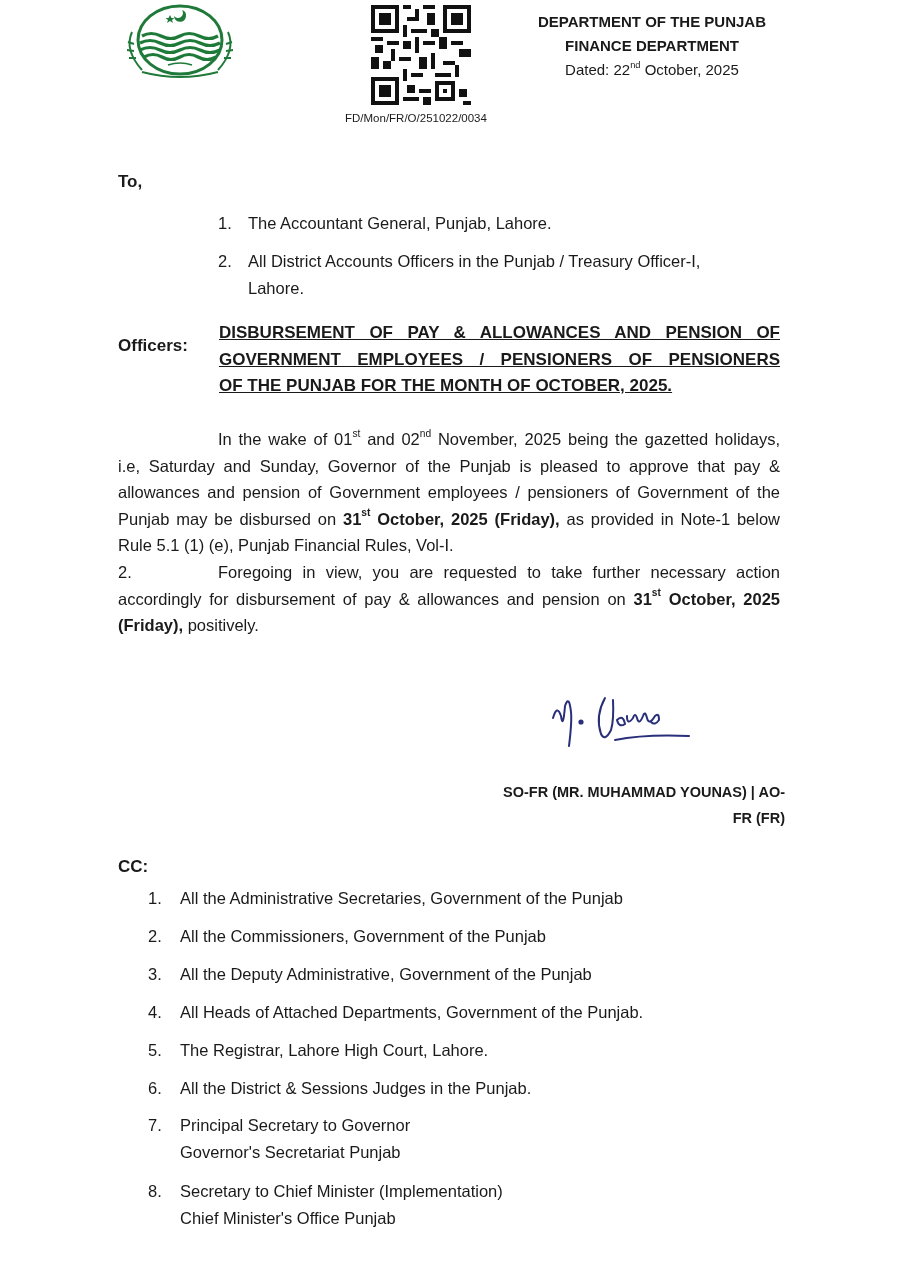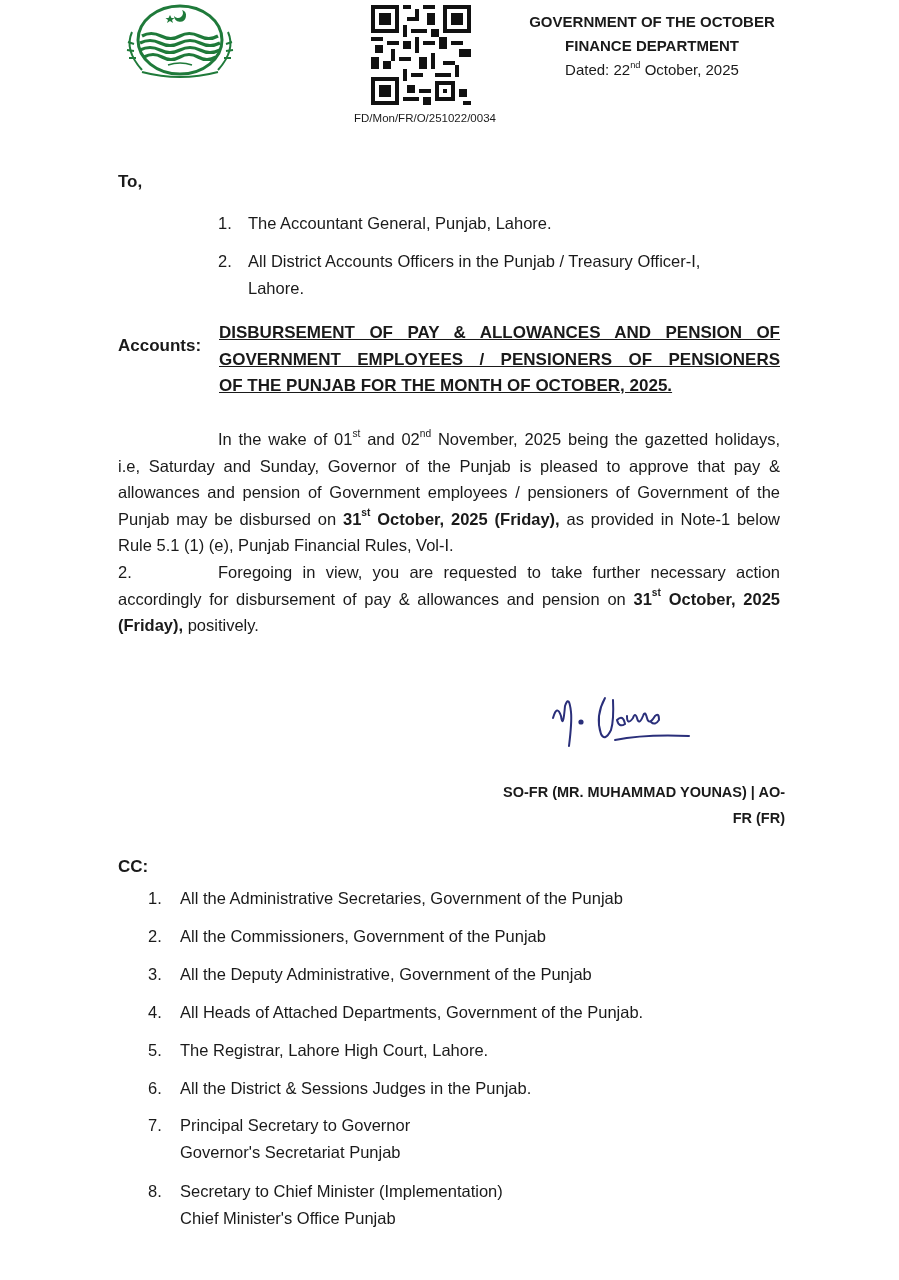--- a/index.html
+++ b/index.html
@@ -1,20 +1,20 @@
 <!DOCTYPE html>
 <html><head>
 <meta charset="utf-8">
 <style>
   html,body{margin:0;padding:0;background:#ffffff;}
   body{width:899px;height:1280px;position:relative;overflow:hidden;font-family:"Liberation Sans",sans-serif;color:#1a1a1a;font-size:16.5px;}
   .abs{position:absolute;}
   .logo{left:118px;top:2px;width:124px;height:80px;}
   .qr{left:371px;top:5px;width:100px;height:100px;}
-  .qr-code{left:345px;top:112px;font-size:11.5px;width:160px;text-align:center;}
+  .qr-code{left:345px;top:112px;font-size:11.5px;width:160px;}
   .hdr{left:512px;top:10px;width:280px;text-align:center;line-height:24px;font-size:15px;}
   .hdr .b{font-weight:bold;}
   sup{font-size:0.62em;line-height:0;position:relative;top:-0.15em;vertical-align:super;}
   .to{left:118px;top:172px;font-weight:bold;font-size:17px;}
   .addr{left:218px;width:540px;font-size:16.5px;line-height:27px;}
   .addr .n{position:absolute;left:0;}
   .addr .t{position:absolute;left:30px;width:520px;}
   .subj-label{left:118px;top:336px;font-weight:bold;font-size:17px;}
   .subj{left:219px;top:320px;width:561px;font-weight:bold;font-size:17px;line-height:26.5px;text-decoration:underline;text-align:justify;text-align-last:justify;}
   .subj .last{text-align-last:left;display:block;}
@@ -104,36 +104,36 @@
         <rect x="8" y="23" width="4" height="1"></rect>
         <rect x="13" y="23" width="2" height="2"></rect>
         <rect x="22" y="21" width="2" height="2"></rect>
         <rect x="23" y="24" width="2" height="1"></rect>
     </g>
   </svg>
 </div>
 <div class="abs qr-code">FD/Mon/FR/O/251022/0034</div>
 
 <div class="abs hdr">
-  <div class="b">GOVERNMENT OF THE OCTOBER</div>
+  <div class="b">DEPARTMENT OF THE PUNJAB</div>
   <div class="b">FINANCE DEPARTMENT</div>
   <div><span>Dated: 22</span><sup>nd</sup><span> October, 2025</span></div>
 </div>
 
 <div class="abs to">To,</div>
 <div class="abs addr" style="top:210px;height:27px;">
   <span class="n">1.</span>
   <span class="t">The Accountant General, Punjab, Lahore.</span>
 </div>
 <div class="abs addr" style="top:248px;height:54px;">
   <span class="n">2.</span>
   <span class="t"><span>All District Accounts Officers in the Punjab / Treasury Officer-I,</span><br><span>Lahore.</span></span>
 </div>
 
-<div class="abs subj-label">Accounts:</div>
+<div class="abs subj-label">Officers:</div>
 <div class="abs subj">
   <span style="display:block;">DISBURSEMENT OF PAY &amp; ALLOWANCES AND PENSION OF</span>
   <span style="display:block;">GOVERNMENT EMPLOYEES / PENSIONERS OF PENSIONERS</span>
   <span class="last">OF THE PUNJAB FOR THE MONTH OF OCTOBER, 2025.</span>
 </div>
 
 <div class="abs para" style="top:426px;">
   <span class="indent"></span><span>In the wake of 01</span><sup>st</sup><span> and 02</span><sup>nd</sup><span> November, 2025 being the gazetted holidays, i.e, Saturday and Sunday, Governor of the Punjab is pleased to approve that pay &amp; allowances and pension of Government employees / pensioners of Government of the Punjab may be disbursed on </span><b><span>31</span><sup>st</sup><span> October, 2025 (Friday),</span></b><span> as provided in Note-1 below Rule 5.1 (1) (e), Punjab Financial Rules, Vol-I.</span>
 </div>
 

